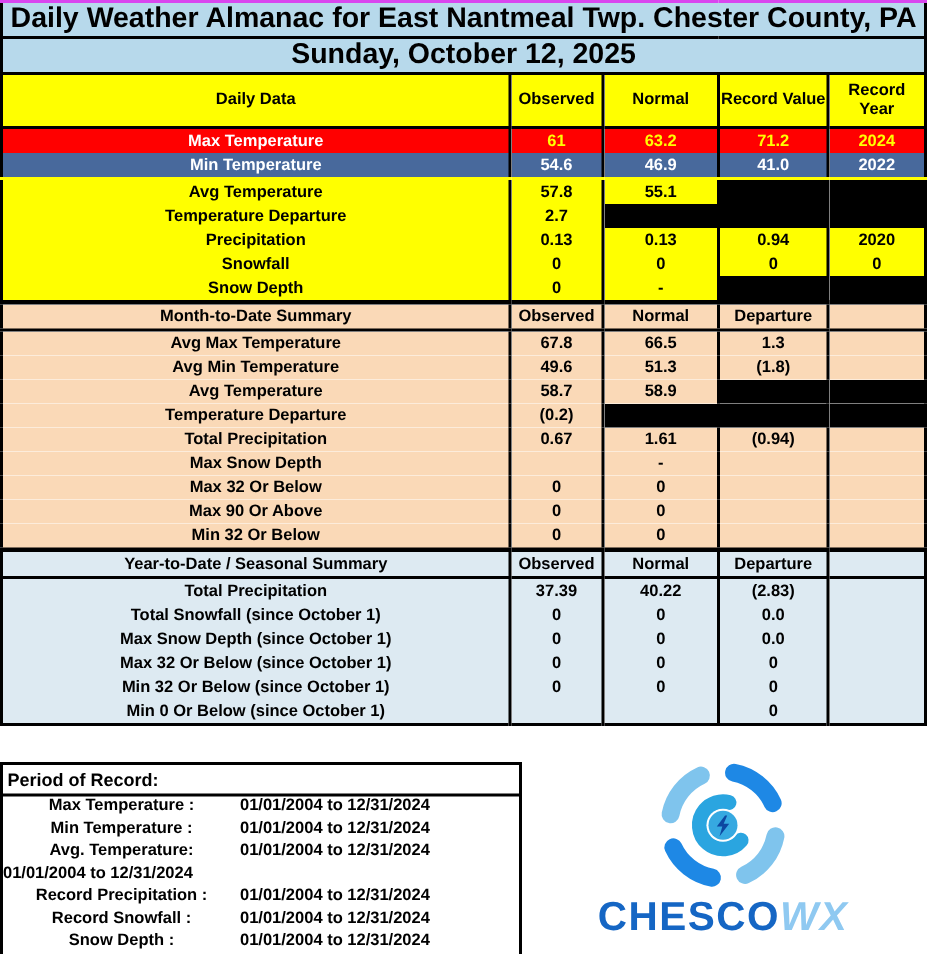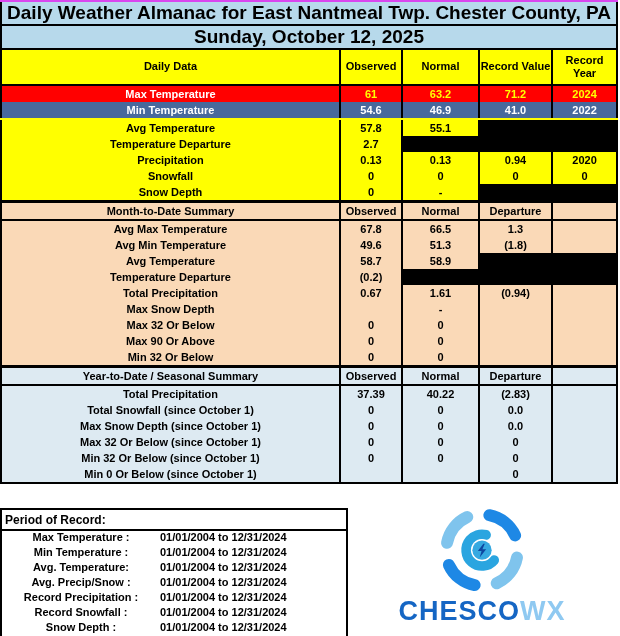--- a/index.html
+++ b/index.html
@@ -69,21 +69,21 @@
     font:bold 11px "Liberation Sans",sans-serif; color:#000; white-space:nowrap;
   }
   
   .logo{ position:absolute; left:362px; top:506px; width:240px; text-align:center; }
   .logo svg{ display:block; margin:0 auto; }
   .brand{
     font:bold 27px "Liberation Sans",sans-serif; letter-spacing:1px; margin-top:-2px;
     white-space:nowrap;
   }
   .brand .b1{ color:var(--brand_dark_blue); }
-  .brand .b2{ color:var(--brand_light_blue); }
+  .brand .b2{ color:var(--brand_light_blue);font-style:italic; }
 </style>
 </head>
 <body>
 
 <div class="sheet">
 
   <table class="main">
     <colgroup>
       <col style="width:339px">
         <col style="width:62px">
@@ -295,21 +295,20 @@
     </div>
         <div class="por-row">
       <span class="por-lbl">Min Temperature :</span>
       <span class="por-val">01/01/2004 to 12/31/2024</span>
     </div>
         <div class="por-row">
       <span class="por-lbl">Avg. Temperature:</span>
       <span class="por-val">01/01/2004 to 12/31/2024</span>
     </div>
         <div class="por-row">
-      <span class="por-lbl">Avg. Precip/Snow :</span>
       <span class="por-val">01/01/2004 to 12/31/2024</span>
     </div>
         <div class="por-row">
       <span class="por-lbl">Record Precipitation :</span>
       <span class="por-val">01/01/2004 to 12/31/2024</span>
     </div>
         <div class="por-row">
       <span class="por-lbl">Record Snowfall :</span>
       <span class="por-val">01/01/2004 to 12/31/2024</span>
     </div>

